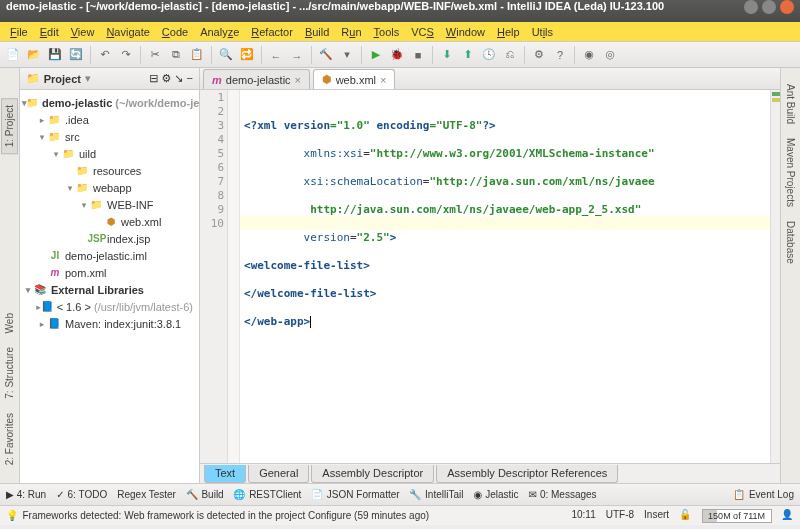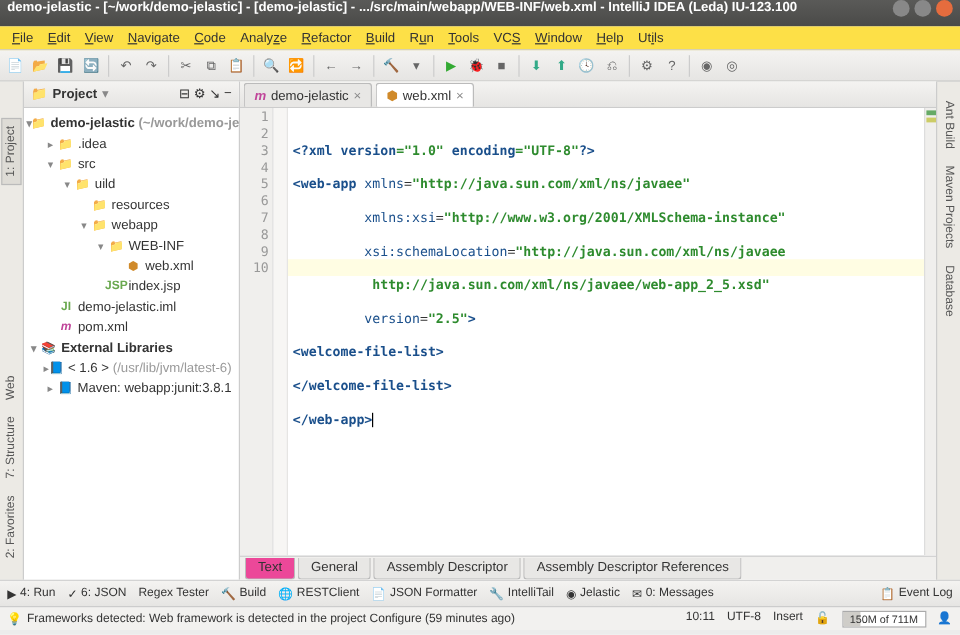--- a/index.html
+++ b/index.html
@@ -45,21 +45,21 @@
 .hl{position:absolute;left:0;right:0;height:14px;background:#fffde3;z-index:0}
 .src .l{position:relative;z-index:1}
 .attr{color:#1a4f8b}
 .s{color:#2e8b2e;font-weight:bold}
 .tag{color:#1a4f8b;font-weight:bold}
 .caret{display:inline-block;width:1px;height:12px;background:#000;vertical-align:middle}
 .ovw{width:10px;background:#f0efed;border-left:1px solid #ddd;position:relative}
 .ovw .mk{width:8px;height:4px;position:absolute;left:1px}
 .btabs{height:20px;background:#f0efed;border-top:1px solid #ccc;display:flex;align-items:center;padding-left:4px}
 .btab{height:18px;padding:0 10px;border:1px solid #bbb;background:#e8e7e5;display:flex;align-items:center;margin-right:2px;border-radius:0 0 3px 3px;border-top:none}
-.btab.active{background:#ec4899}
+.btab.active{background:#7dd3fc}
 .toolwin{height:22px;background:linear-gradient(#f4f3f1,#e6e5e3);border-top:1px solid #ccc;display:flex;align-items:center;padding:0 6px;gap:10px;font-size:10px}
 .toolwin .it{display:flex;align-items:center;gap:3px;cursor:default}
 .status{height:20px;background:#f2f1ef;border-top:1px solid #ccc;display:flex;align-items:center;padding:0 6px;font-size:10px}
 .status .msg{display:flex;align-items:center;gap:4px}
 .status .right{margin-left:auto;display:flex;align-items:flex-start;gap:10px}
 .mem{width:70px;height:14px;border:1px solid #aaa;background:#fff;font-size:9px;display:flex;align-items:center;justify-content:center;position:relative}
 .mem .fill{position:absolute;left:0;top:0;bottom:0;width:21%;background:#cfcdc8}
 .bulb{color:#d4a017}
 .lock{color:#888}
 </style>
@@ -205,21 +205,21 @@
         </div>
       <div class="tn bold" style="padding-left:2px">
           <span class="tw">▾</span>
           <span class="ico" style="color:#c77f3a">📚</span>
           <span>External Libraries</span>
         </div>
       <div class="tn" style="padding-left:16px"><span class="tw">▸</span><span class="ico file-ico">📘</span><span>&lt; 1.6 &gt;</span>&nbsp;<span class="gray">(/usr/lib/jvm/latest-6)</span></div>
       <div class="tn" style="padding-left:16px">
           <span class="tw">▸</span>
           <span class="ico file-ico">📘</span>
-          <span>Maven: webapp:junit:3.8.1</span>
+          <span>Maven: index:junit:3.8.1</span>
         </div>
     </div>
   </div>
 
   <div class="editor">
     <div class="etabs">
       <div class="etab">
           <span class="m-ico ico">m</span>
           <span>demo-jelastic</span>
           <span class="x">×</span>
@@ -229,21 +229,20 @@
           <span>web.xml</span>
           <span class="x">×</span>
         </div>
     </div>
     <div class="code">
       <div class="gut">1<br>2<br>3<br>4<br>5<br>6<br>7<br>8<br>9<br>10</div>
       <div class="fg"></div>
       <div class="src">
 <div class="hl" style="top:126px"></div>
 <div class="l"><span class="tag">&lt;?</span><span class="tag">xml version</span><span class="s">="1.0" </span><span class="tag">encoding</span><span class="s">="UTF-8"</span><span class="tag">?&gt;</span></div>
-<div class="l"><span class="tag">&lt;</span><span class="tag">web-app </span><span class="attr">xmlns</span><span>=</span><span class="s">"http://java.sun.com/xml/ns/javaee"</span></div>
 <div class="l"><span>         </span><span class="attr">xmlns:xsi</span><span>=</span><span class="s">"http://www.w3.org/2001/XMLSchema-instance"</span></div>
 <div class="l"><span>         </span><span class="attr">xsi:schemaLocation</span><span>=</span><span class="s">"http://java.sun.com/xml/ns/javaee</span></div>
 <div class="l"><span class="s">          http://java.sun.com/xml/ns/javaee/web-app_2_5.xsd"</span></div>
 <div class="l"><span>         </span><span class="attr">version</span><span>=</span><span class="s">"2.5"</span><span class="tag">&gt;</span></div>
 <div class="l"><span class="tag">&lt;</span><span class="tag">welcome-file-list</span><span class="tag">&gt;</span></div>
 <div class="l"><span class="tag">&lt;/</span><span class="tag">welcome-file-list</span><span class="tag">&gt;</span></div>
 <div class="l"><span class="tag">&lt;/</span><span class="tag">web-app</span><span class="tag">&gt;</span><span class="caret"></span></div>
       </div>
       <div class="ovw">
         <div class="mk" style="top:2px;background:#6a6"></div>
@@ -260,21 +259,21 @@
 
   <div class="rgutter">
     <div class="tab">Ant Build</div>
     <div class="tab">Maven Projects</div>
     <div class="tab">Database</div>
   </div>
 </div>
 
 <div class="toolwin">
   <span class="it">▶ <span>4: Run</span></span>
-  <span class="it">✓ <span>6: JSON</span></span>
+  <span class="it">✓ <span>6: TODO</span></span>
   <span class="it">
       <span>Regex Tester</span>
     </span>
   <span class="it">🔨 <span>Build</span></span>
   <span class="it">🌐 <span>RESTClient</span></span>
   <span class="it">📄 <span>JSON Formatter</span></span>
   <span class="it">🔧 <span>IntelliTail</span></span>
   <span class="it">◉ <span>Jelastic</span></span>
   <span class="it">✉ <span>0: Messages</span></span>
   <span style="flex:1"></span>

